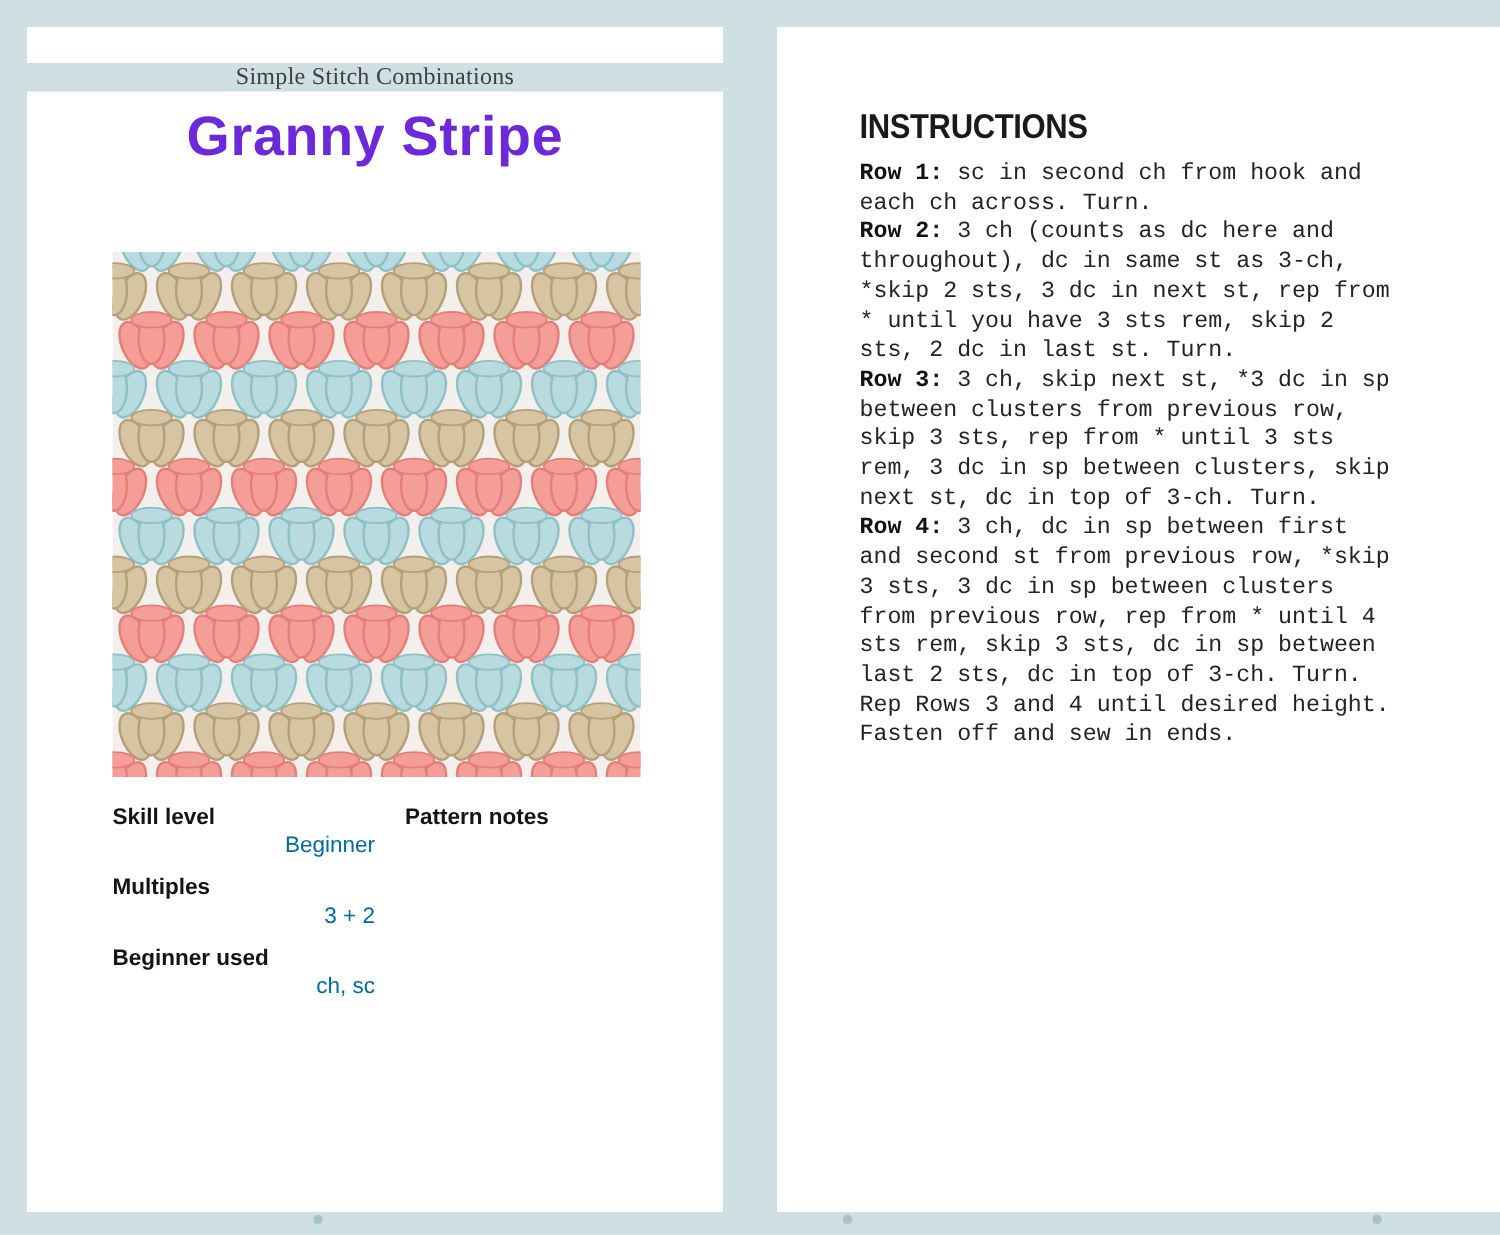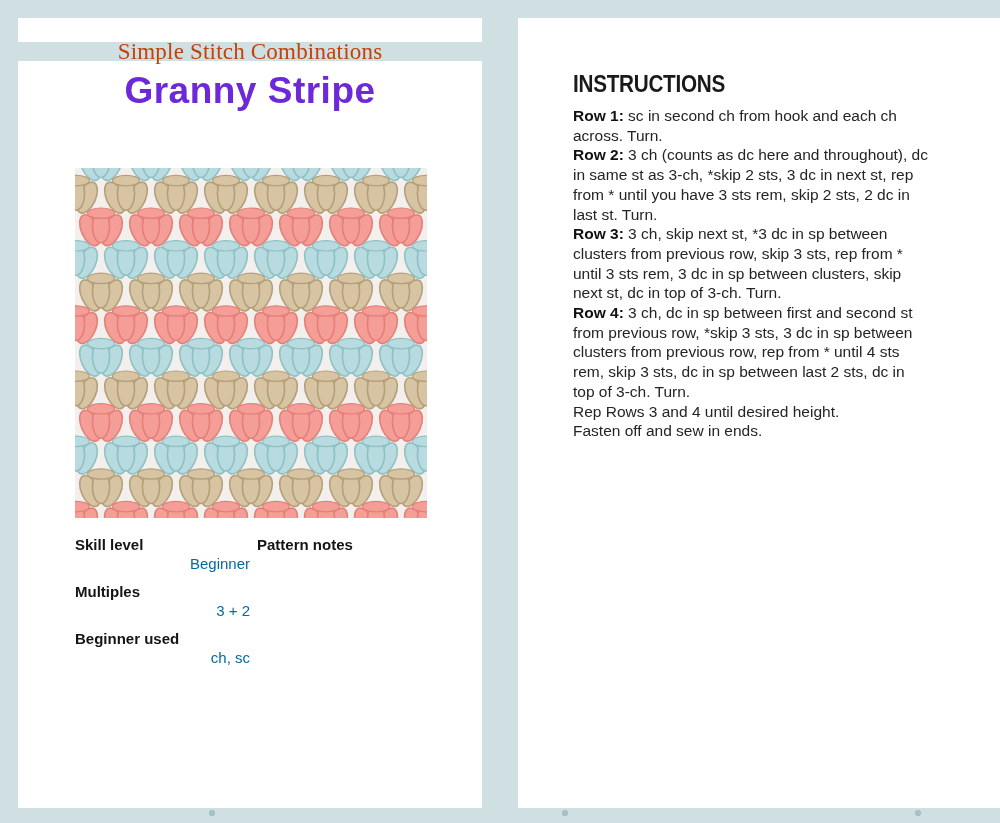--- a/index.html
+++ b/index.html
@@ -21,42 +21,42 @@
   .page{position:absolute;top:18px;height:790px;background:#ffffff;}
   .page-left{left:18px;width:464px;}
   .page-right{left:518px;width:516px;}
 
   .band{
     position:absolute;left:0;top:24px;width:100%;height:19px;
     background:#cfdfe2;display:flex;align-items:center;justify-content:center;
   }
   .band span{
     font-family:"Liberation Serif", serif;
-    font-size:23px;color:#c2410c;letter-spacing:.2px;line-height:19px;
+    font-size:16px;color:#404040;letter-spacing:.2px;line-height:19px;
   }
   .title{
     position:absolute;left:0;top:52px;width:100%;margin:0;
     text-align:center;font-weight:700;font-size:37px;color:#6d28d9;letter-spacing:.5px;
   }
   .swatch{position:absolute;left:57px;top:150px;width:352px;height:350px;}
 
   .details-col{position:absolute;left:57px;top:517px;width:175px;}
   .detail{margin-bottom:9px;}
   .detail-label{font-size:15px;font-weight:bold;color:#141414;line-height:19px;}
   .detail-value{font-size:15px;color:#0369a1;line-height:19px;text-align:right;}
 
-  .notes-col{position:absolute;left:239px;top:517px;width:178px;}
+  .notes-col{position:absolute;left:252px;top:517px;width:178px;}
   .notes-text{font-size:15px;color:#3c3c3c;line-height:18.6px;margin-top:1px;}
 
   .instructions-heading{
     position:absolute;left:55px;top:53px;margin:0;
     font-size:23px;font-weight:bold;color:#1a1a1a;letter-spacing:-0.3px;
     transform:scaleX(.9);transform-origin:left center;white-space:nowrap;
   }
-  .steps{position:absolute;left:55px;top:88px;width:357px;}
+  .steps{position:absolute;left:55px;top:88px;width:357px;font-family:Liberation Mono, monospace;}
   .steps p{margin:0;font-size:15.5px;line-height:19.7px;color:#242424;}
   .steps b{color:#111;}
 </style>
 </head>
 <body>
 
 <div class="canvas">
 
   <div class="page page-left">
     <div class="band">

